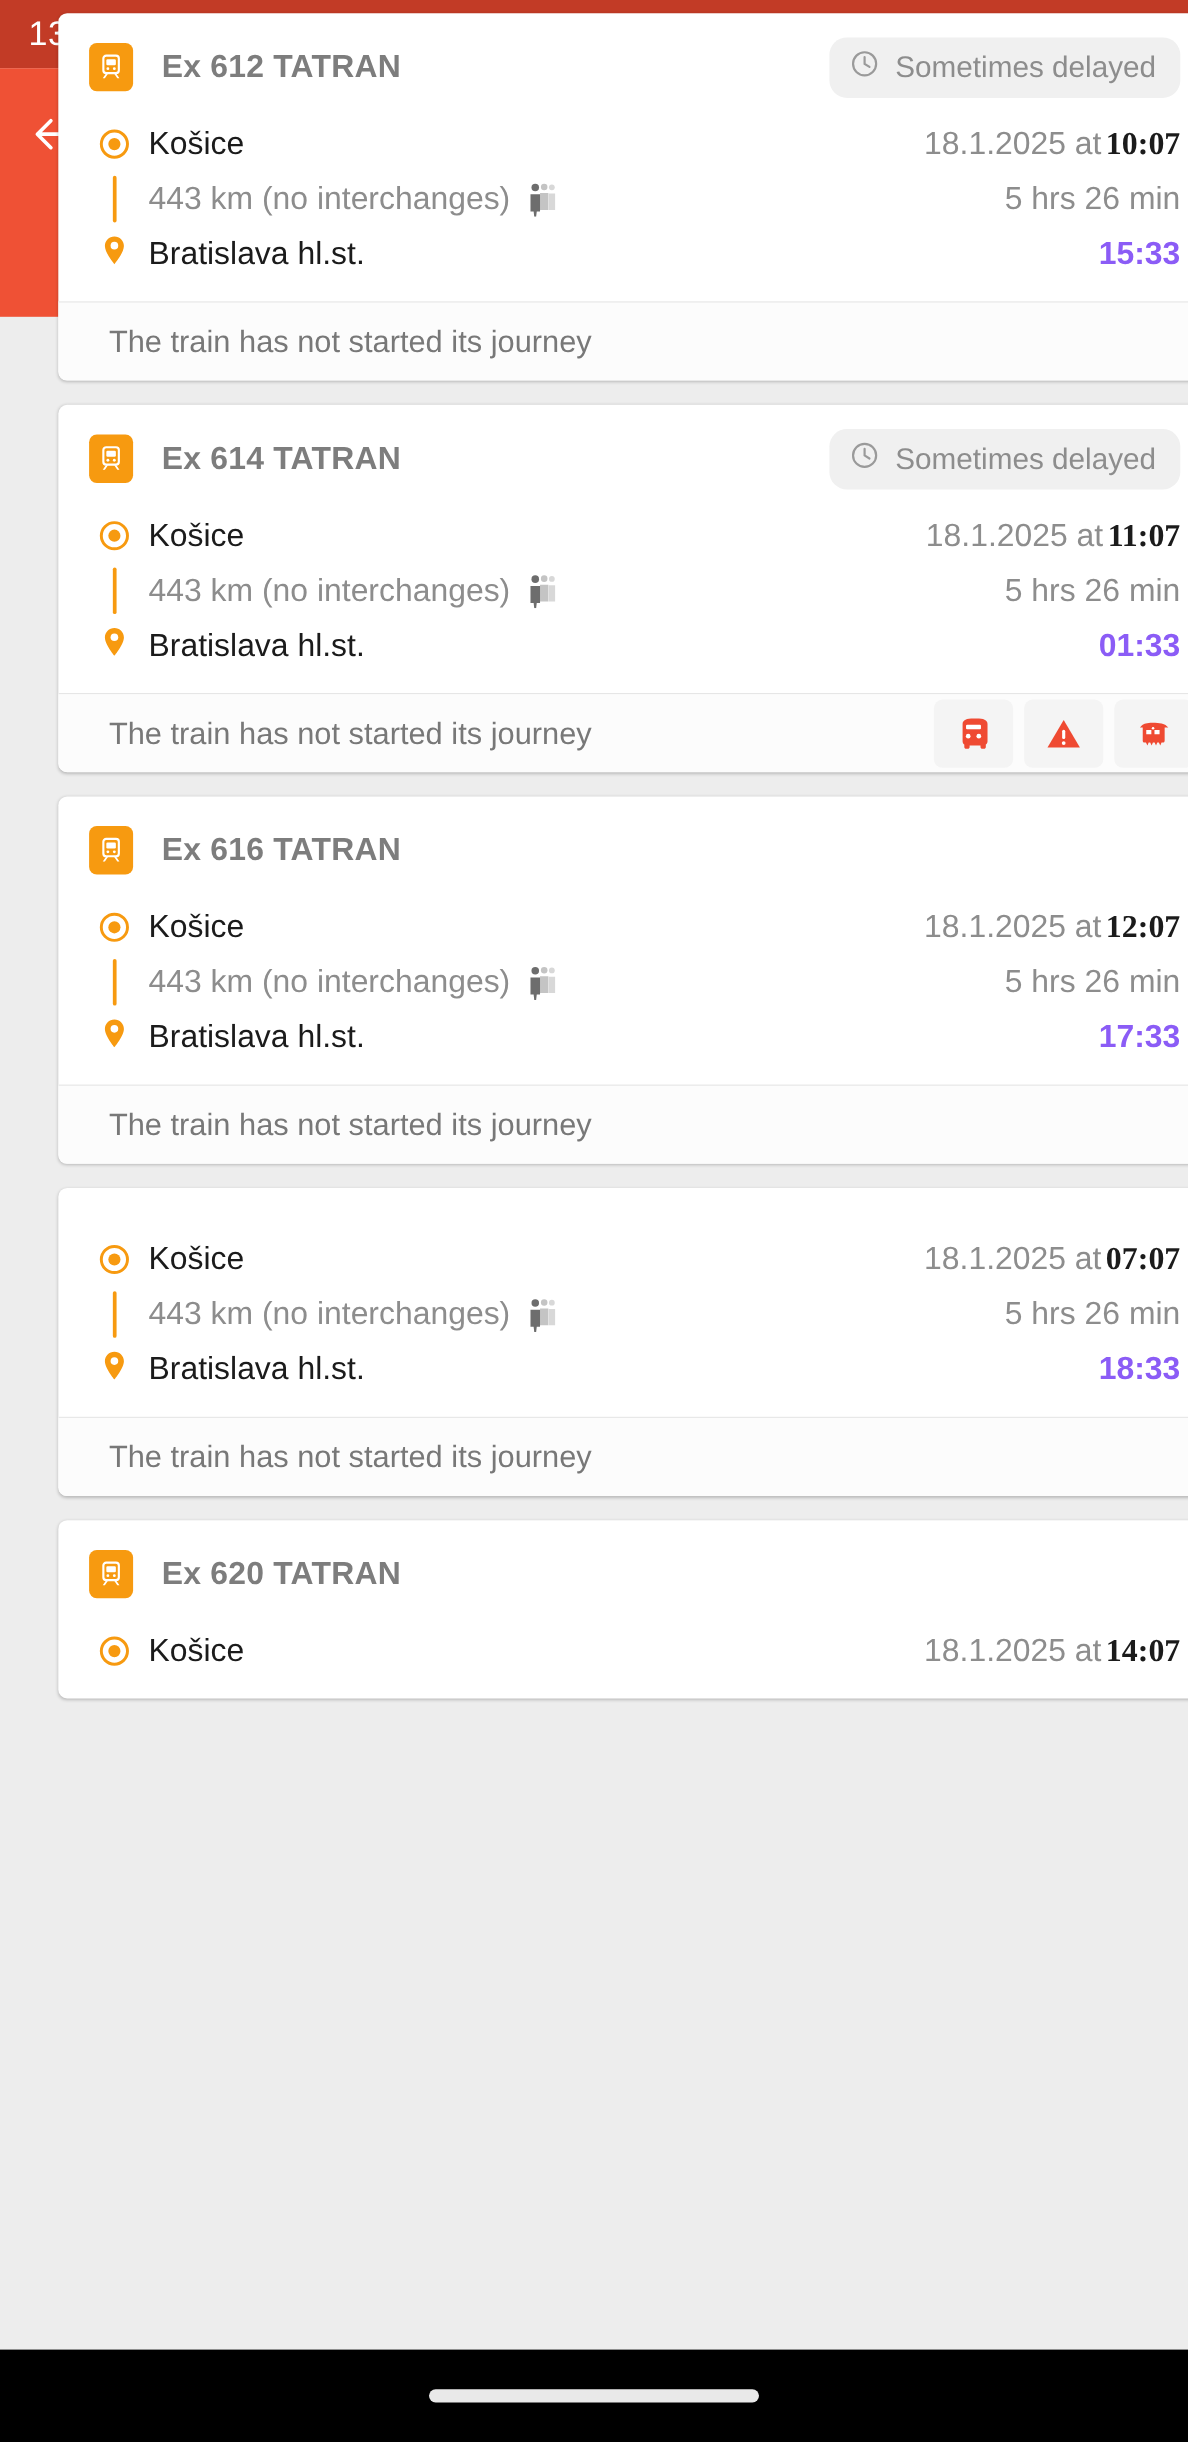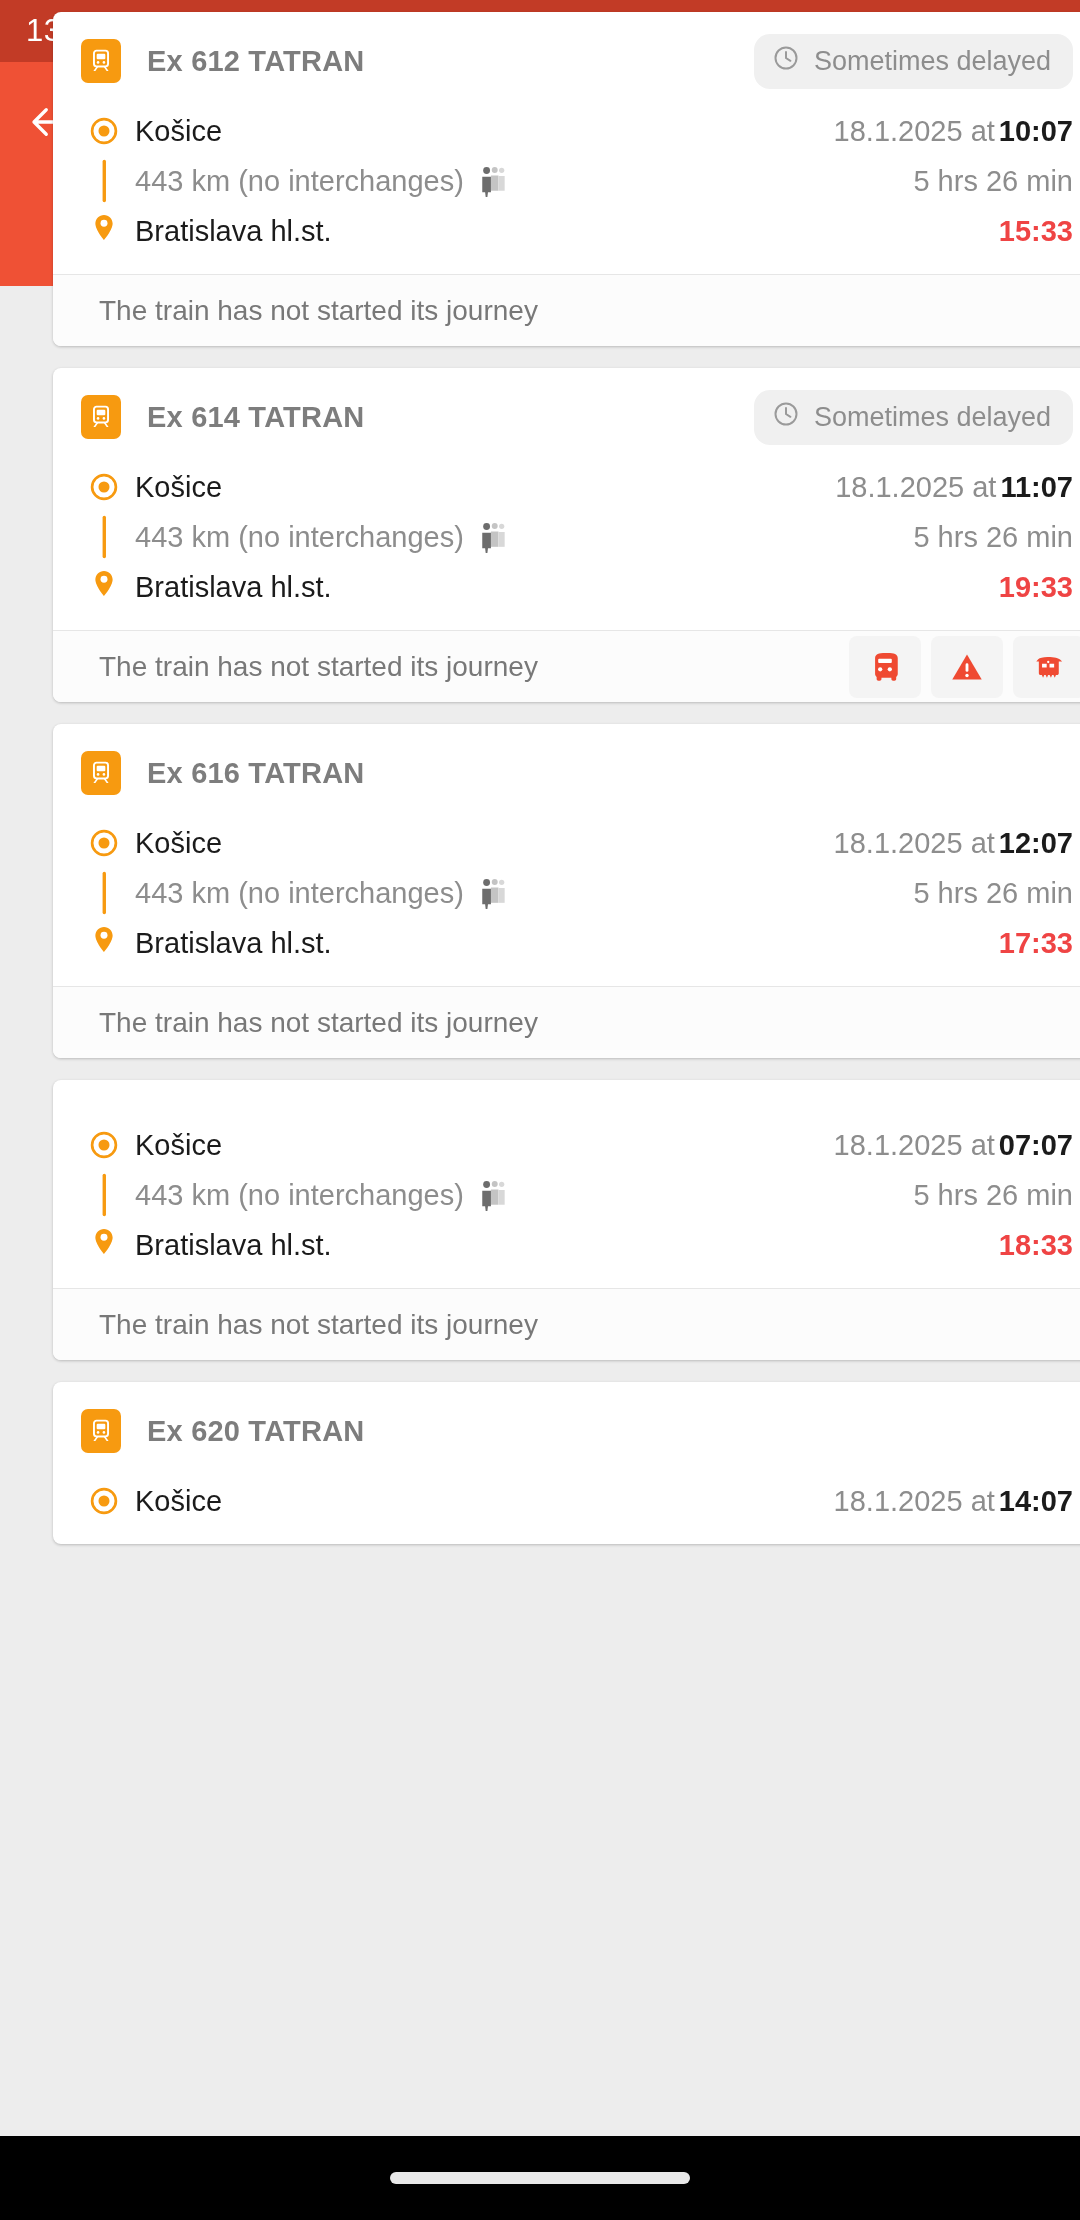--- a/index.html
+++ b/index.html
@@ -78,22 +78,22 @@
     padding: 10px 22px 10px 18px; font-size: 27px; color: #8d8d8d;
   }
 
   .rows { margin-top: 18px; }
   .row { display: flex; align-items: center; min-height: 50px; }
   .row-icon { width: 46px; flex: 0 0 46px; display: flex; align-items: center; justify-content: center; }
   .row-label { font-size: 29px; color: #1b1b1b; margin-left: 8px; }
   .row-label.muted { color: #8d8d8d; }
   .row-spacer { flex: 1; }
   .row-right { font-size: 29px; color: #8d8d8d; white-space: nowrap; }
-  .row-right .t { color: #1b1b1b; font-weight: 700; margin-left: 4px; }
-  .row-right.bold { color: #ef4444; font-weight: 700; text-align: center; }
+  .row-right .t { color: #1b1b1b; font-weight: 700; margin-left: 4px; font-family: Liberation Serif, serif; }
+  .row-right.bold { color: #8b5cf6; font-weight: 700; text-align: center; }
   .occ-icon { display: inline-flex; align-items: flex-end; margin-left: 14px; vertical-align: -3px; }
 
   .card-foot {
     border-top: 1px solid #e6e6e6; background: #fcfcfc;
     display: flex; align-items: center; padding: 0 16px 0 46px;
     min-height: 72px;
   }
   .foot-text { font-size: 28px; color: #787878; }
   .foot-spacer { flex: 1; }
   .foot-actions { display: flex; gap: 10px; }
@@ -356,21 +356,21 @@
               </div>
               <div class="row">
                 <span class="row-icon">
                   <svg width="30" height="36" viewBox="0 0 24 30">
                     <path fill="#f79a10" d="M12 1.6c-4 0-7.2 3.2-7.2 7.2 0 5.3 7.2 13.8 7.2 13.8s7.2-8.5 7.2-13.8c0-4-3.2-7.2-7.2-7.2z"></path>
                     <circle cx="12" cy="8.6" r="2.9" fill="#fff"></circle>
                   </svg>
                 </span>
                 <span class="row-label">Bratislava hl.st.</span>
                 <span class="row-spacer"></span>
-                <span class="row-right bold">19:33</span>
+                <span class="row-right bold">01:33</span>
               </div>
             </div>
           </div>
           <div class="card-foot">
             <span class="foot-text">The train has not started its journey</span>
             <span class="foot-spacer"></span>
             <div class="foot-actions">
               <div class="foot-btn">
                 <svg width="34" height="34" viewBox="0 0 24 24">
                   <path fill="#ef4a32" d="M12 2.2c-4.3 0-7 .8-7 3.6v11c0 .9.4 1.7 1.1 2.2v1.5c0 .7.5 1.2 1.2 1.2h1c.7 0 1.2-.5 1.2-1.2v-.9h7v.9c0 .7.5 1.2 1.2 1.2h1c.7 0 1.2-.5 1.2-1.2V19c.7-.5 1.1-1.3 1.1-2.2v-11c0-2.8-2.7-3.6-7-3.6z"></path>

